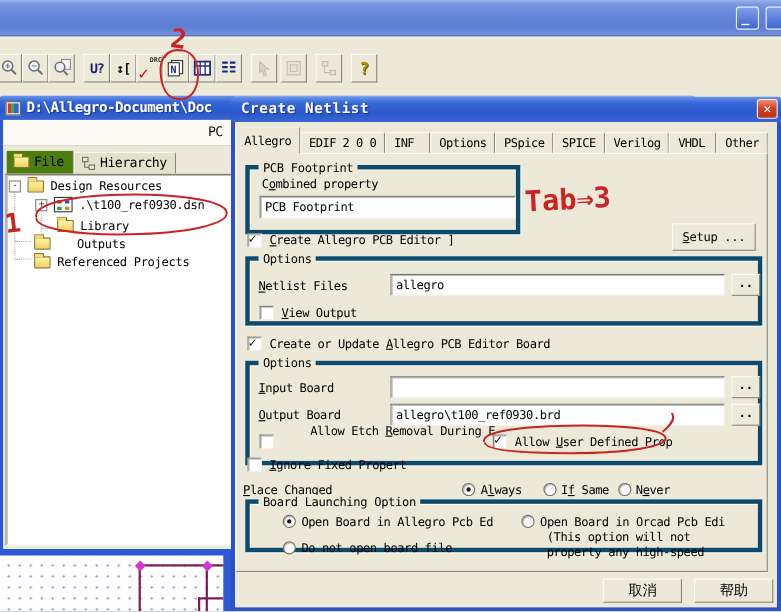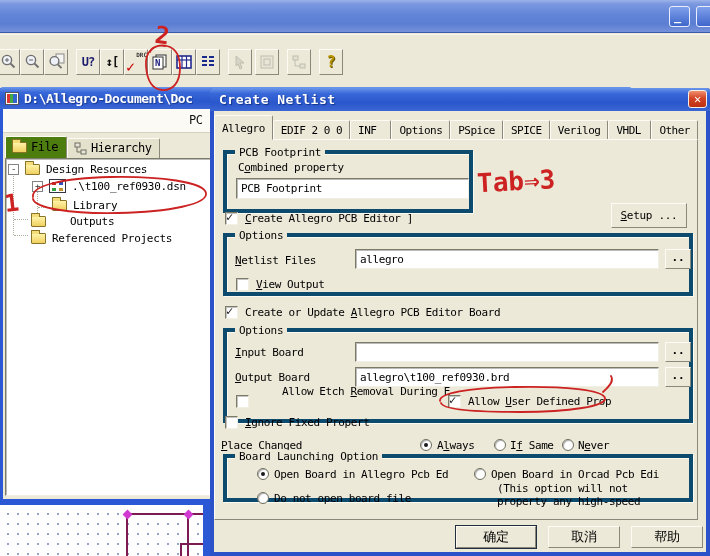--- a/index.html
+++ b/index.html
@@ -391,21 +391,20 @@
           <span class="lbl" style="left:47px; top:10px;">Open Board in Allegro Pcb Ed</span>
           <span class="radio" style="left:30px; top:34px;"></span>
           <span class="lbl" style="left:47px; top:34px;">Do not open board file</span>
           <span class="radio" style="left:247px; top:10px;"></span>
           <span class="lbl" style="left:264px; top:10px;">Open Board in Orcad Pcb Edi</span>
           <span class="note" style="left:270px; top:24px;">(This option will not</span>
           <span class="note" style="left:270px; top:37px;">property any high-speed</span>
         </div>
       </div>
 
-      <div class="push-btn cjk default" style="left:246px; top:415px; width:80px; height:22px;">确定</div>
       <div class="push-btn cjk" style="left:338px; top:415px; width:72px; height:22px;">取消</div>
       <div class="push-btn cjk" style="left:421px; top:415px; width:72px; height:22px;">帮助</div>
     </div>
   </div>
 
   <svg class="overlay" viewBox="0 0 710 556">
     <path d="M165,46 C153,44 145,52 146,66 C147,80 151,89 162,90 C173,91 180,82 180,68 C180,54 175,48 167,46 C160,44 152,47 150,52"></path>
     <text x="155" y="44" font-size="24" transform="rotate(8 165 36)">2</text>
     <path d="M33,197 C31,186 62,178 110,177 C160,176 204,182 206,193 C208,204 170,212 118,213 C70,214 35,208 33,199"></path>
     <text x="4" y="211" font-size="24" transform="rotate(-7 12 200)">1</text>

